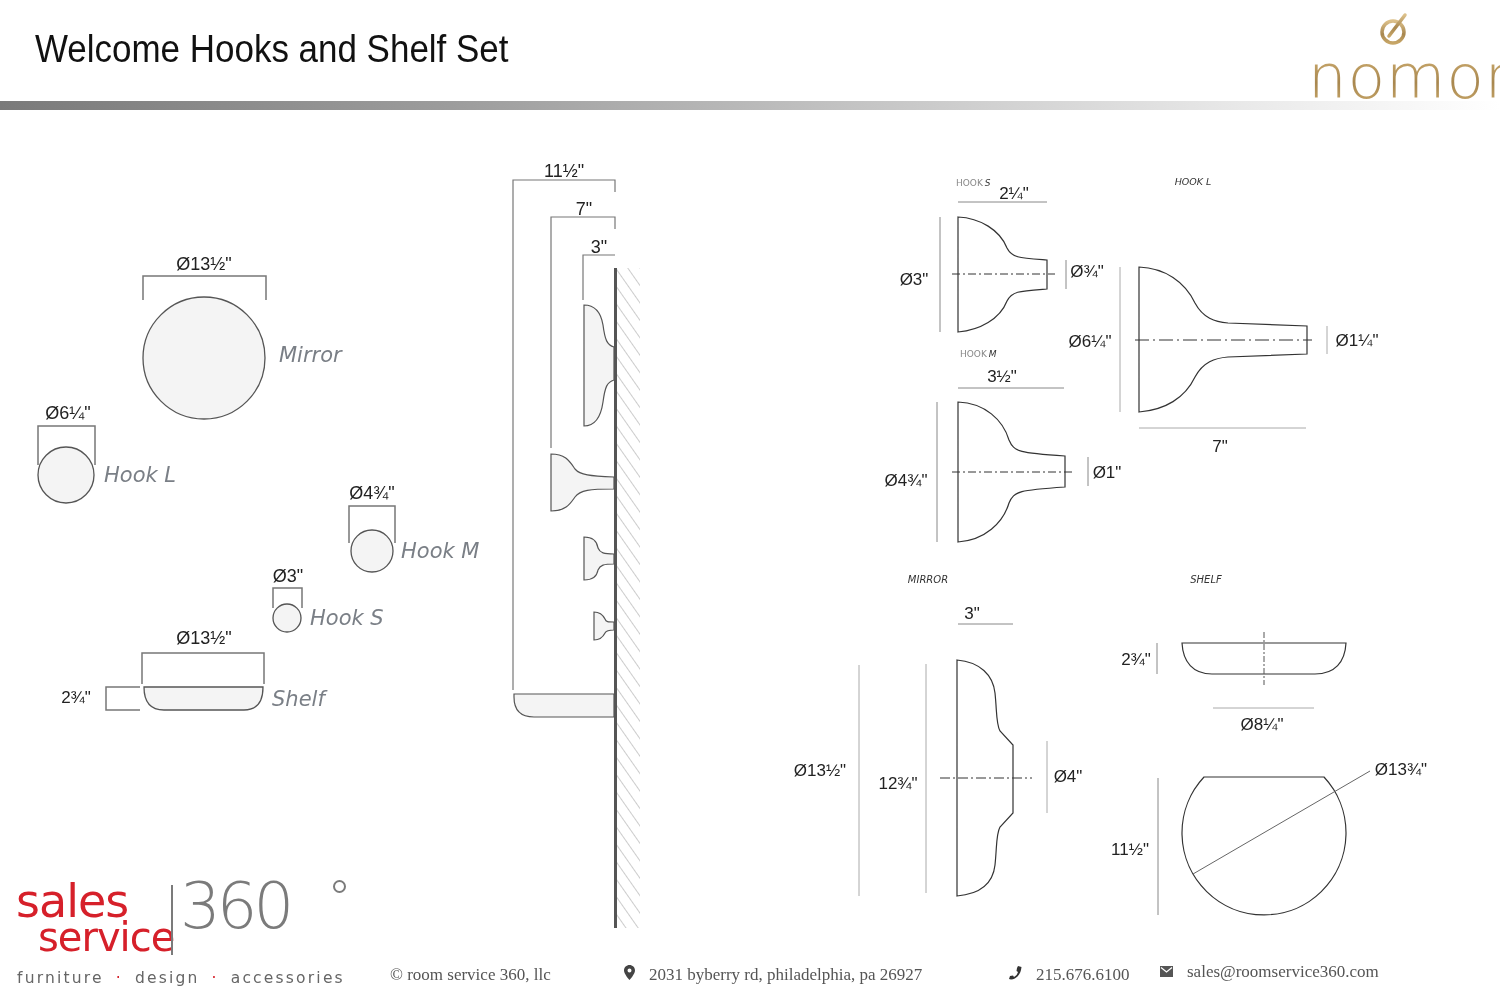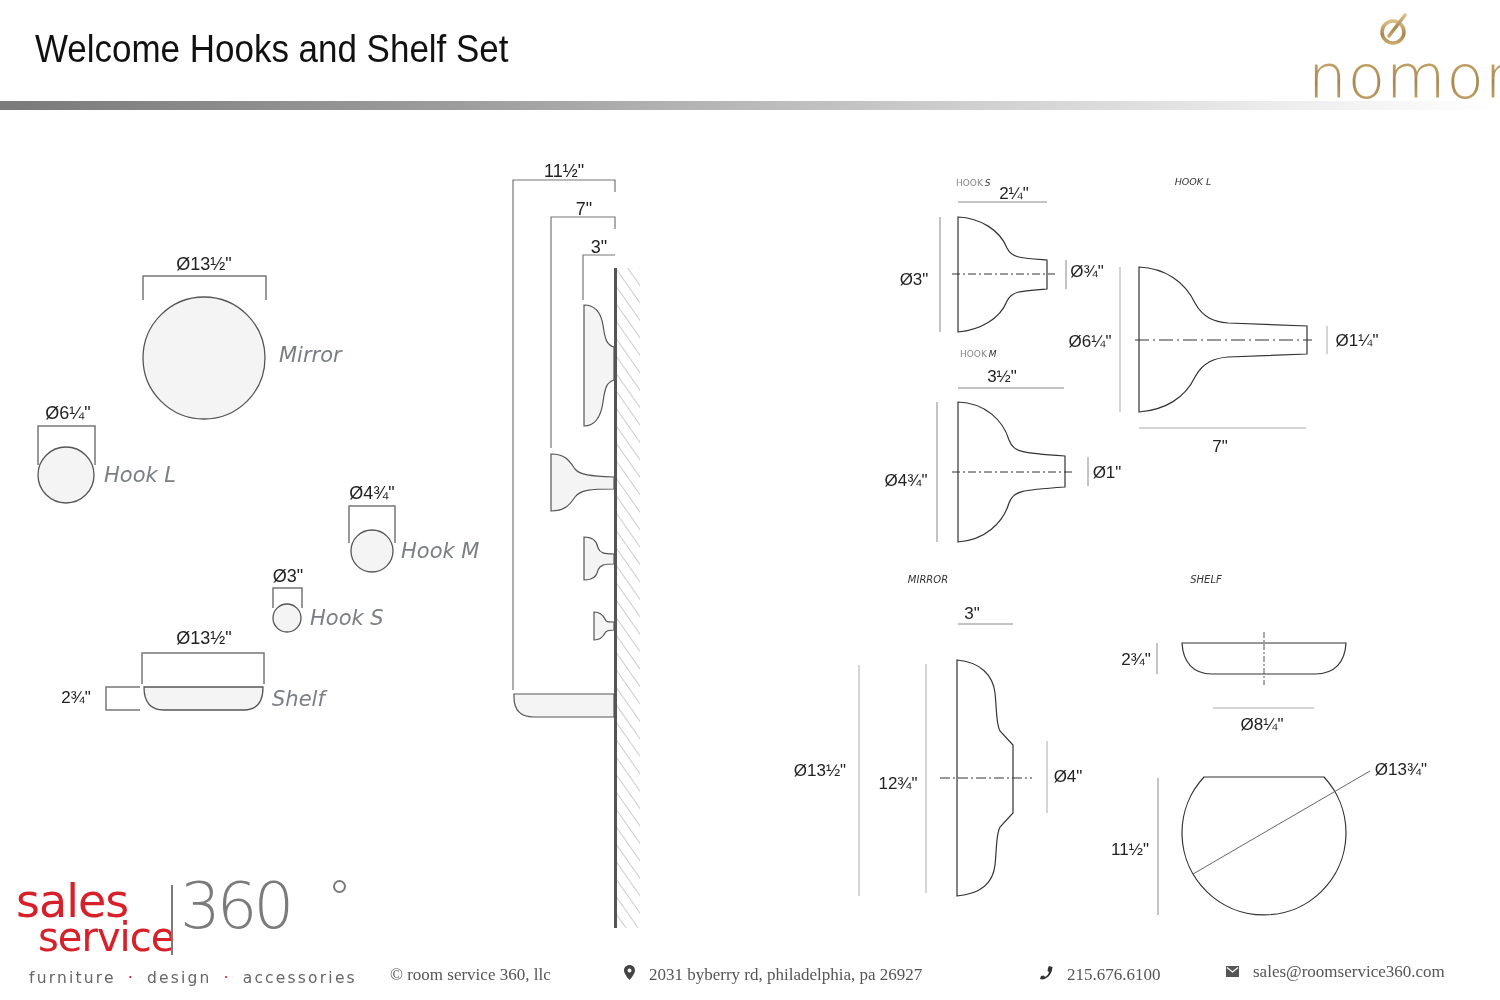--- a/index.html
+++ b/index.html
@@ -10,21 +10,21 @@
   .brand-word { position:absolute; left:1308px; top:46px; font-size:61px; letter-spacing:1px; font-family:"DejaVu Sans", sans-serif; font-weight:300; background:linear-gradient(180deg,#d9b87a,#a8874f 60%,#c9a86a); -webkit-background-clip:text; background-clip:text; color:transparent; line-height:1; }
   svg.drawing { position:absolute; left:0; top:0; }
   .dim { font-family:"Liberation Sans", sans-serif; fill:#222; }
   .lbl { font-family:"DejaVu Sans", sans-serif; font-style:italic; fill:#7a7f86; font-weight:300; }
   .sect { font-family:"DejaVu Sans", sans-serif; font-style:italic; fill:#333; }
   .sect-s { font-family:"DejaVu Sans", sans-serif; fill:#888; }
   .rs-word { position:absolute; font-family:"DejaVu Sans", sans-serif; color:#d6202a; line-height:1; letter-spacing:-1px; }
   .rs-360 { position:absolute; left:180px; top:874px; font-family:"DejaVu Sans", sans-serif; font-weight:300; font-size:64px; color:#7b7b7b; line-height:1; letter-spacing:-4px; }
   .rs-deg { position:absolute; left:333px; top:880px; width:9px; height:9px; border:2px solid #7b7b7b; border-radius:50%; }
   .rs-bar { position:absolute; left:171px; top:885px; width:2px; height:70px; background:#7b7b7b; }
-  .tagline { position:absolute; left:17px; top:969px; font-family:"DejaVu Sans", sans-serif; font-size:15.5px; letter-spacing:2.2px; color:#666;margin-left:12px; }
+  .tagline { position:absolute; left:17px; top:969px; font-family:"DejaVu Sans", sans-serif; font-size:15.5px; letter-spacing:2.2px; color:#666; }
   .tagline .dot { color:#d6202a; padding:0 12px; }
   .foot-text { position:absolute; top:965px; font-family:Liberation Serif, serif; font-size:17px; color:#555; font-weight:300; white-space:nowrap; }
   .foot-icon { display:inline-block; margin-right:14px; color:#444; font-size:15px; }
 </style>
 </head>
 <body>
 
 <div class="title">Welcome Hooks and Shelf Set</div>
 
 <div>
@@ -195,28 +195,28 @@
 <div class="foot-text" style="left:390px;">© room service 360, llc</div>
 
 <div class="foot-text" style="left:624px;">
   <span class="foot-icon">
     <svg width="11" height="15" viewBox="0 0 11 15">
         <path d="M5.5 0 C2.5 0 0 2.4 0 5.4 C0 9 5.5 15 5.5 15 C5.5 15 11 9 11 5.4 C11 2.4 8.5 0 5.5 0 Z M5.5 7.5 A2 2 0 1 1 5.5 3.5 A2 2 0 1 1 5.5 7.5 Z" fill="#444"></path>
       </svg>
   </span><span>2031 byberry rd, philadelphia, pa 26927</span>
 </div>
 
-<div class="foot-text" style="left:1040px;">
+<div class="foot-text" style="left:1009px;">
   <span class="foot-icon">
     <svg width="13" height="14" viewBox="0 0 13 14">
         <path d="M9 0 L12.5 1 L12 4 C11 9 7 13 2 13.5 L0 13 L1 10 L4 9.5 L5 11 C7 10 8.5 8 9 6 L7.5 5 L8 2 Z" fill="#333"></path>
       </svg>
   </span><span>215.676.6100</span>
 </div>
 
-<div class="foot-text" style="left:1226px; top:962px;">
+<div class="foot-text" style="left:1160px; top:962px;">
   <span class="foot-icon">
     <svg width="13" height="11" viewBox="0 0 13 11">
         <rect x="0" y="0" width="13" height="11" fill="#555"></rect>
         <path d="M1 1.5 L6.5 6 L12 1.5" fill="none" stroke="#fff" stroke-width="1.2"></path>
       </svg>
   </span><span>sales@roomservice360.com</span>
 </div>
 
 </body></html>

